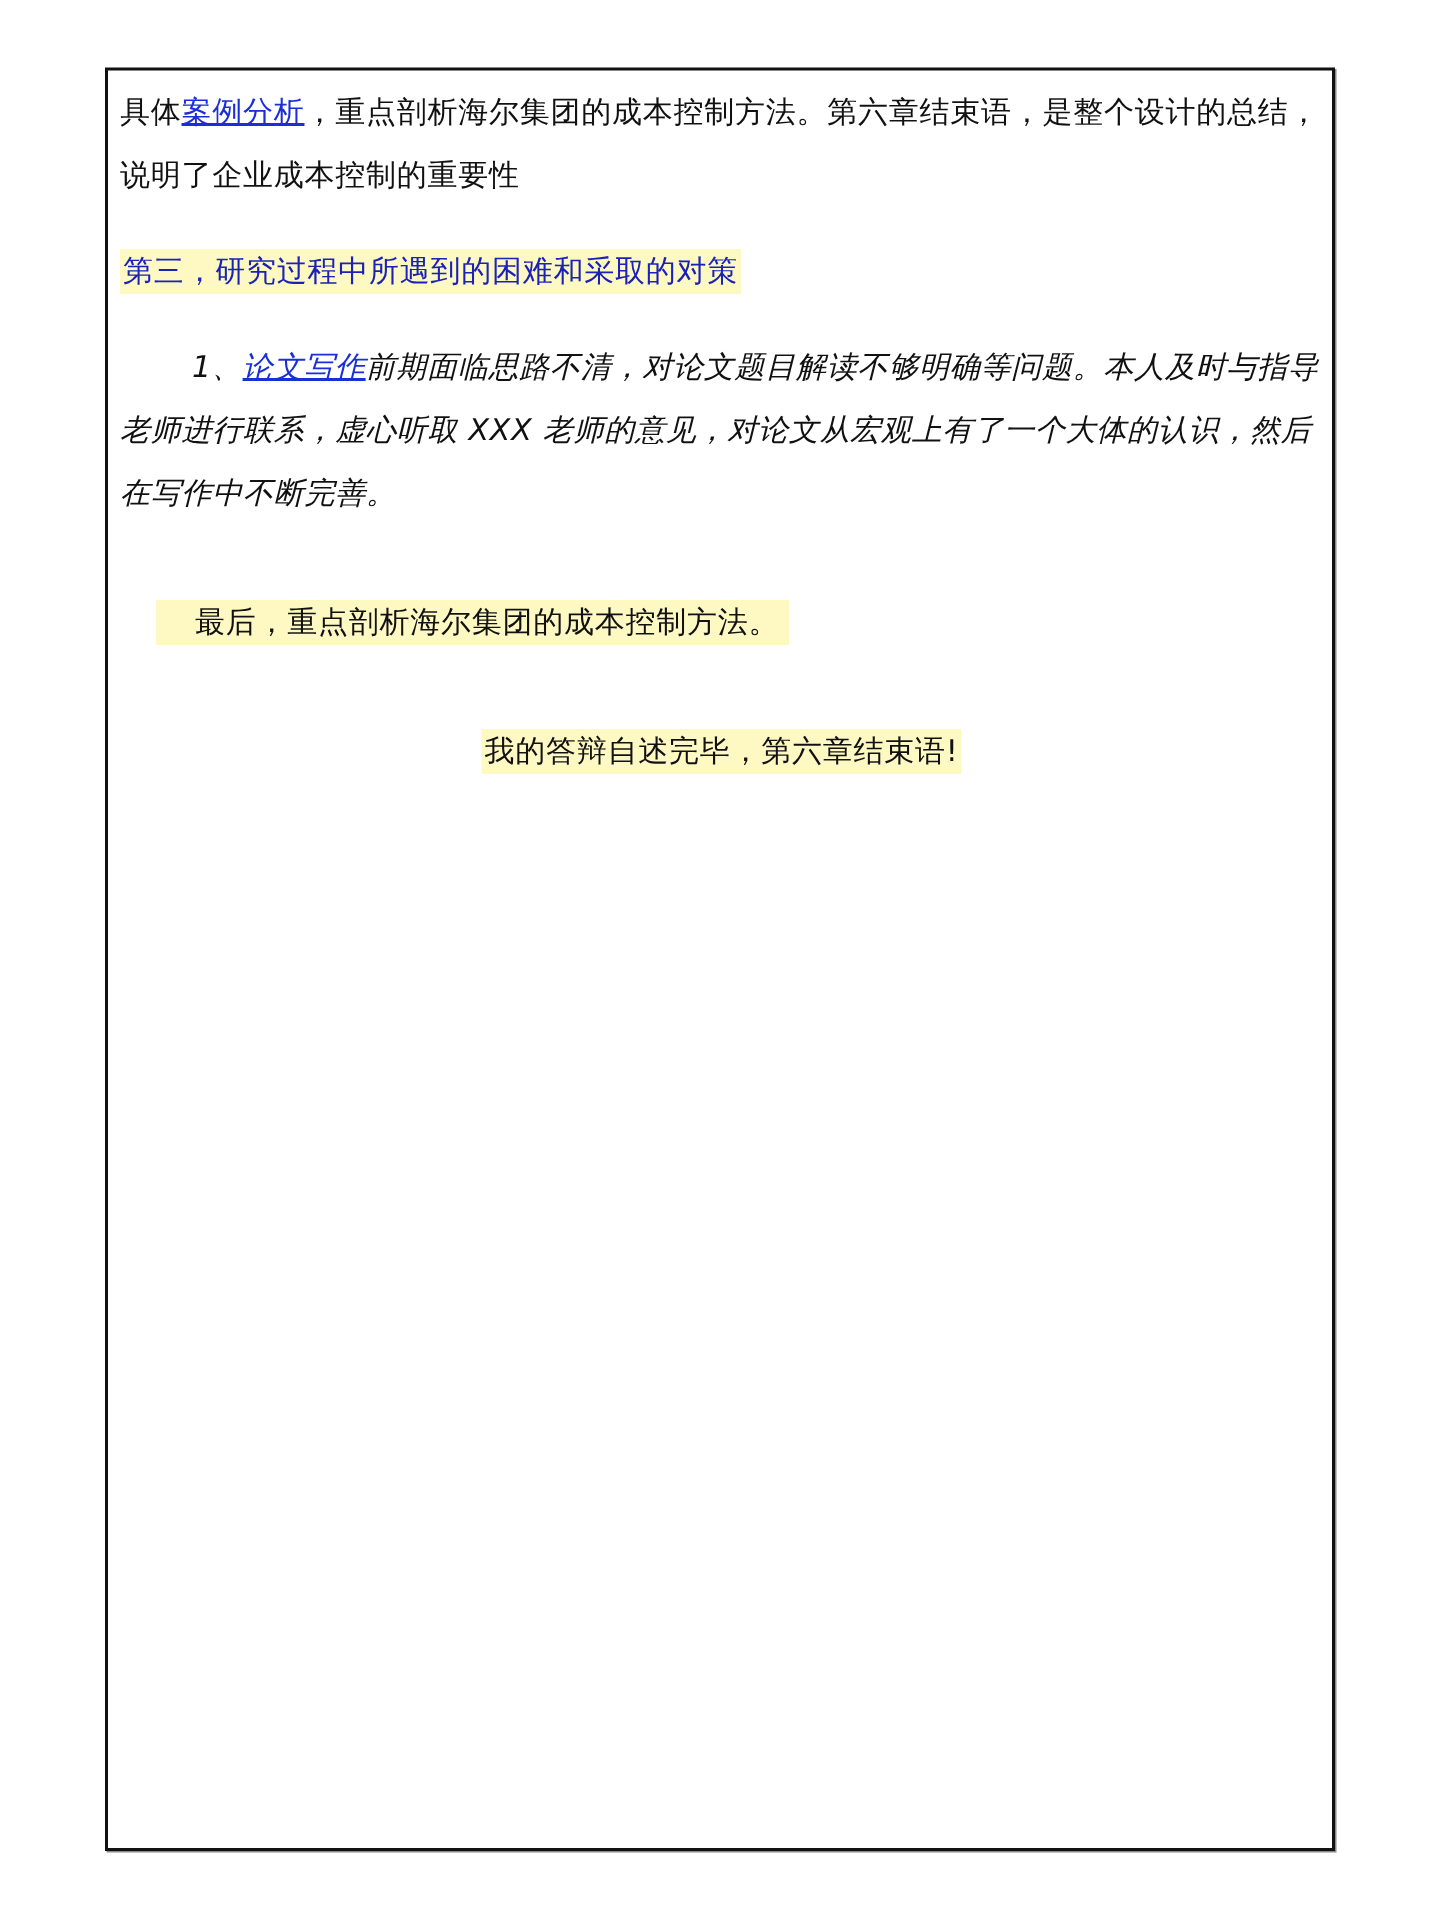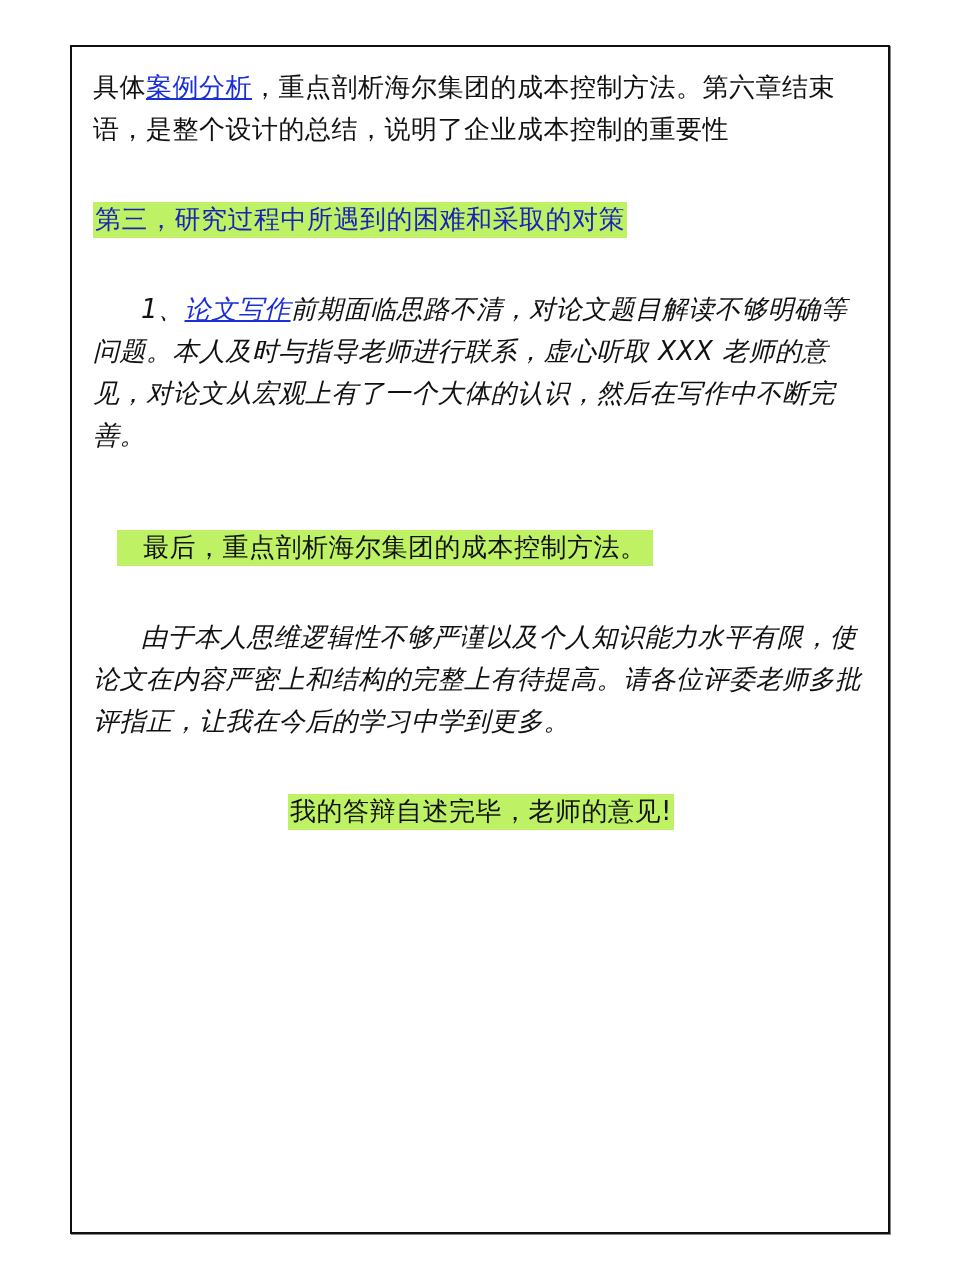--- a/index.html
+++ b/index.html
@@ -1,25 +1,25 @@
 <!DOCTYPE html>
 <html><head>
 <meta charset="utf-8">
 <style>
   html, body { margin: 0; padding: 0; background: #ffffff; }
   body { width: 960px; height: 1280px; position: relative; overflow: hidden;
          font-family: "DejaVu Sans", "Liberation Sans", sans-serif; color: #111; }
   .frame { position: absolute; left: 70px; top: 45px; width: 816px; height: 1185px;
            border: 2px solid #111; box-shadow: 1px 1px 0 #888; background: #fff; }
   .content { position: absolute; left: 8px; right: 6px; top: 6px; }
-  .p { font-size: 26px; line-height: 42px; margin: 13px; letter-spacing: 0.5px; word-break: break-all; }
+  .p { font-size: 20px; line-height: 42px; margin: 0; letter-spacing: 0.5px; word-break: break-all; }
   .gap { height: 22px; }
   .indent { text-indent: 48px; font-style: italic; }
   .link { color: #1a2fd6; text-decoration: underline; }
-  .hl { background: #bef264; padding: 2px 2px 4px 2px; }
+  .hl { background: #fef9c3; padding: 2px 2px 4px 2px; }
   .hl-blue { color: #1a22b8; }
   .center { text-align: center; }
   .ind-hl { padding-left: 24px; }
 </style>
 </head>
 <body>
 
 <div class="frame">
   <div class="content">
 
@@ -35,20 +35,19 @@
 
     <div class="gap"></div>
 
 
     <div class="gap"></div>
 
     <p class="p ind-hl"><span class="hl" style="padding-left:26px;padding-right:6px;">最后，重点剖析海尔集团的成本控制方法。</span></p>
 
     <div class="gap"></div>
 
-    <p class="p indent">由于本人思维逻辑性不够严谨以及个人知识能力水平有限，使论文在内容严密上和结构的完整上有待提高。请各位评委老师多批评指正，让我在今后的学习中学到更多。</p>
 
     <div class="gap"></div>
 
-    <p class="p center"><span class="hl">我的答辩自述完毕，老师的意见!</span></p>
+    <p class="p center"><span class="hl">我的答辩自述完毕，第六章结束语!</span></p>
 
   </div>
 </div>
 
 </body></html>

